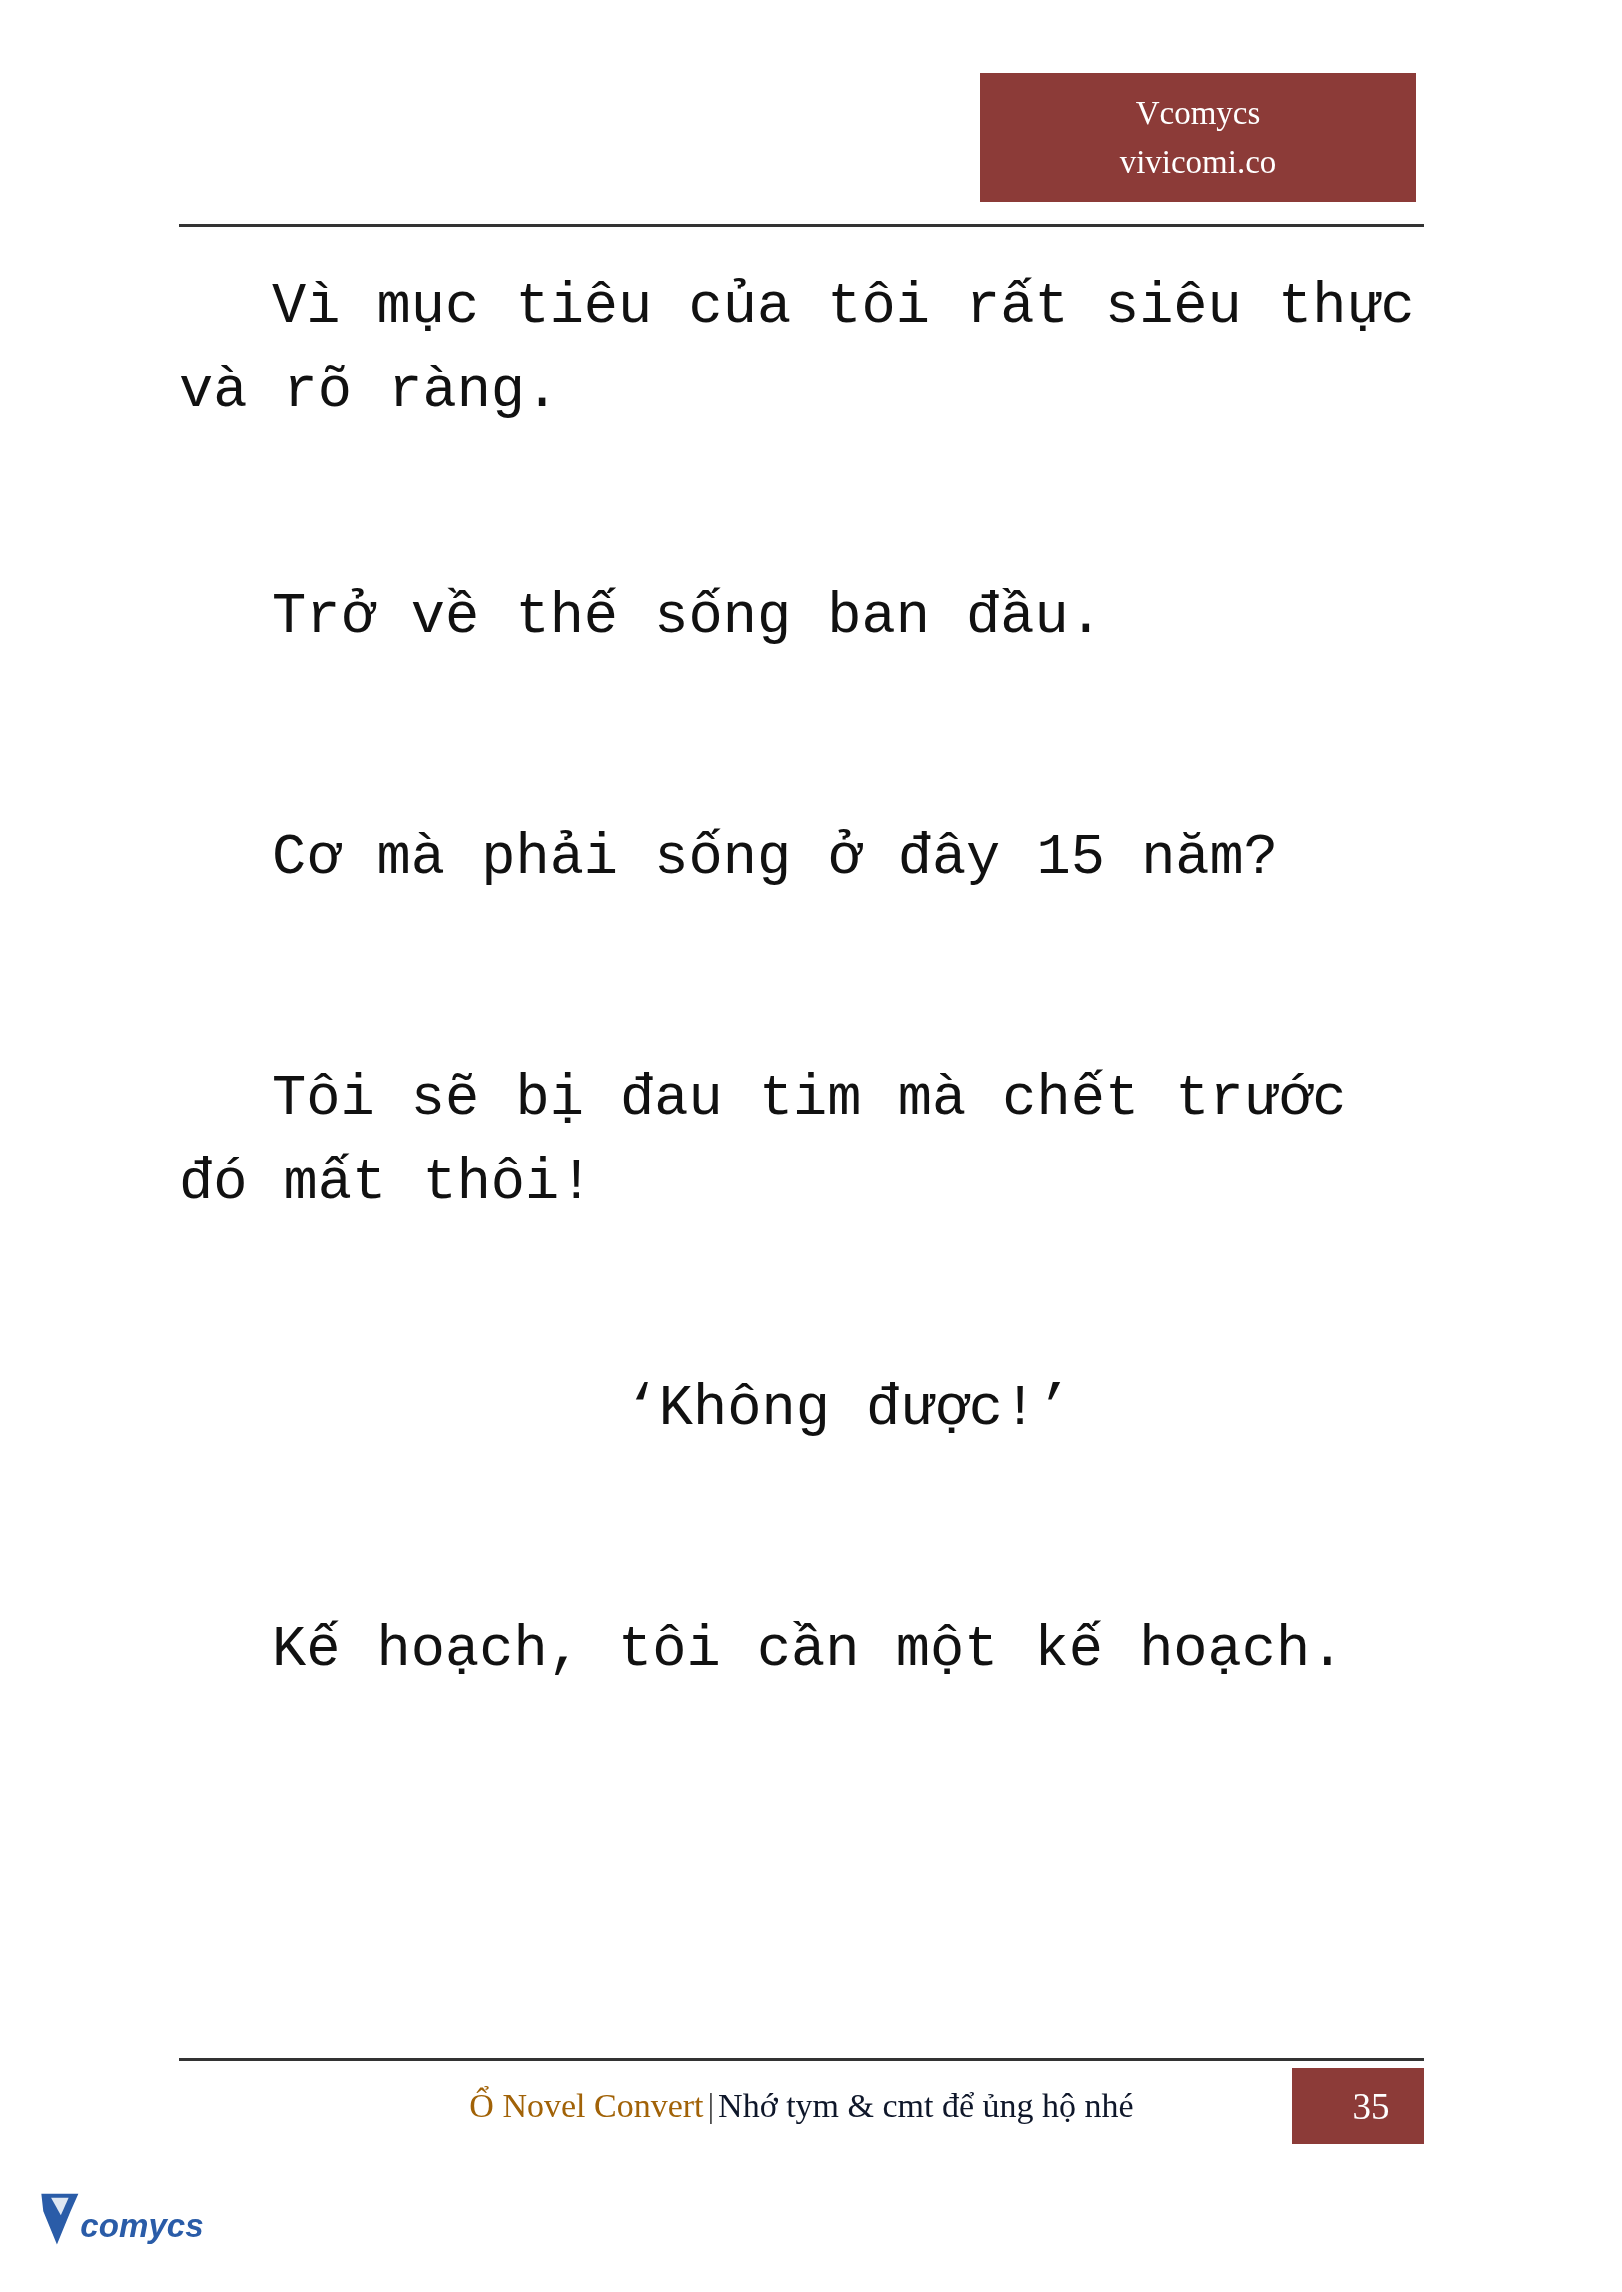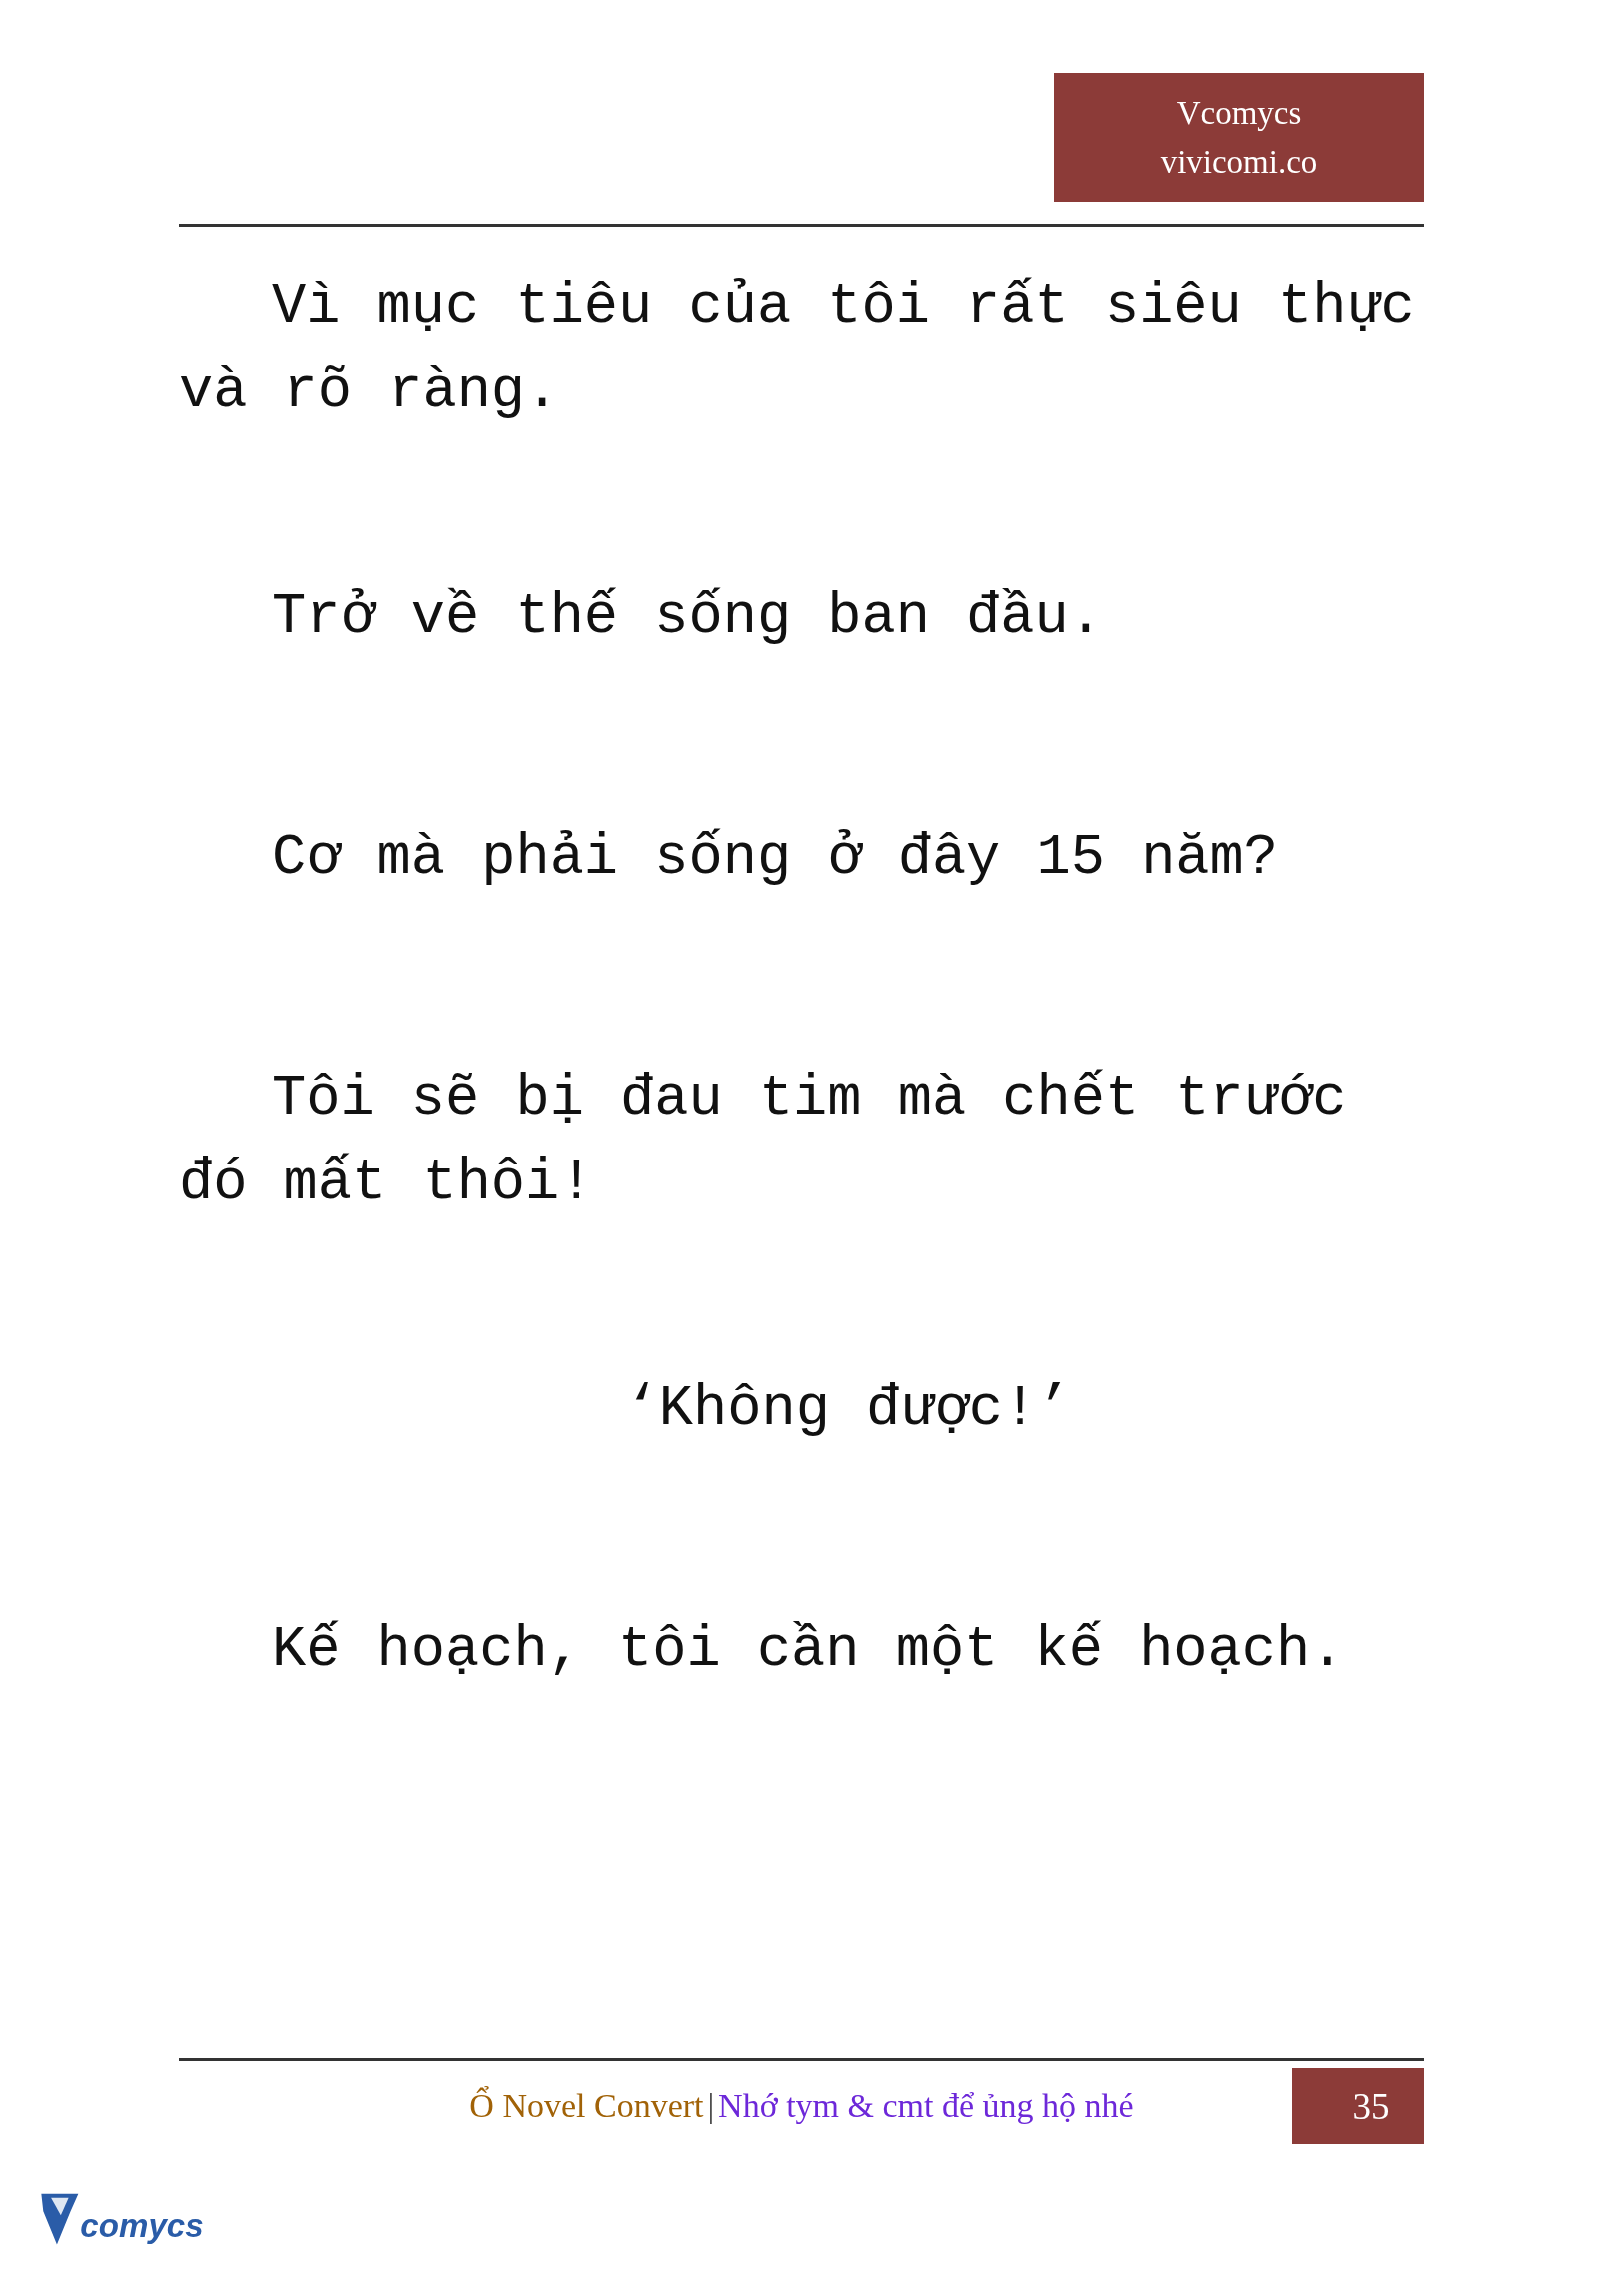--- a/index.html
+++ b/index.html
@@ -38,23 +38,23 @@
     width: 804px;
     text-align: center;
     font-size: 36px;
     line-height: 53px;
     color: #1a1a1a;
     font-family: "Liberation Serif", serif;
     letter-spacing: 0.2px;
   }
   .header-badge {
     position: absolute;
-    right: 0px;
+    right: 8px;
     top: -9.8px;
-    width: 370px;
+    width: 436px;
     height: 129px;
     background: #8c3b38;
     color: #ffffff;
     display: flex;
     flex-direction: column;
     align-items: center;
     justify-content: center;
     font-size: 33px;
     line-height: 49px;
     font-family: "Liberation Serif", serif;
@@ -121,21 +121,21 @@
   }
   .footer-brand {
     color: #a16207;
     font-weight: normal;
   }
   .footer-sep {
     color: #444444;
     padding: 0 3.9px;
   }
   .footer-note {
-    color: #6d28d9;
+    color: #0f172a;
   }
   .page-num {
     position: absolute;
     right: 0px;
     top: 0px;
     width: 106px;
     height: 76px;
     background: #8c3b38;
     color: #ffffff;
     display: flex;

